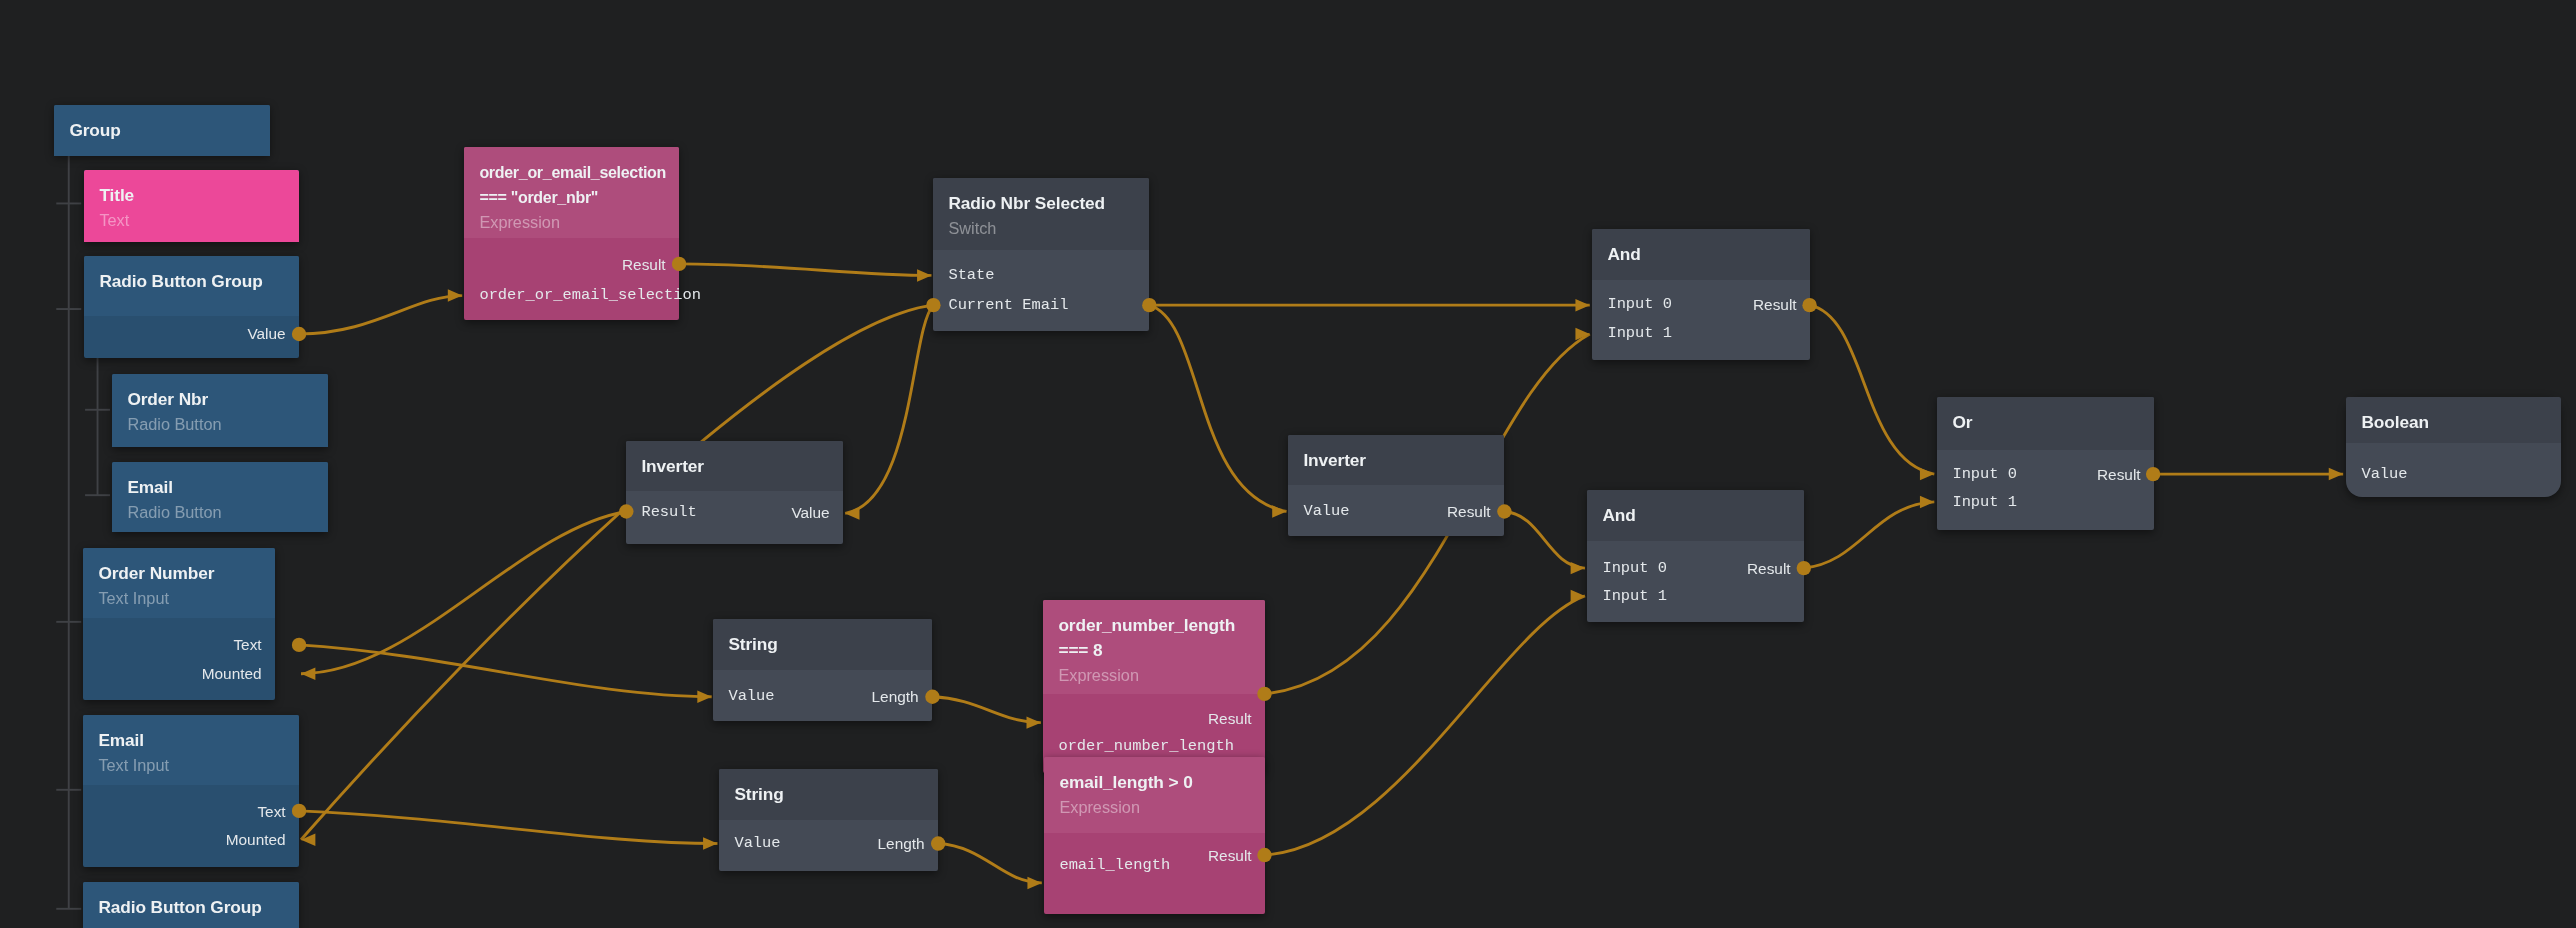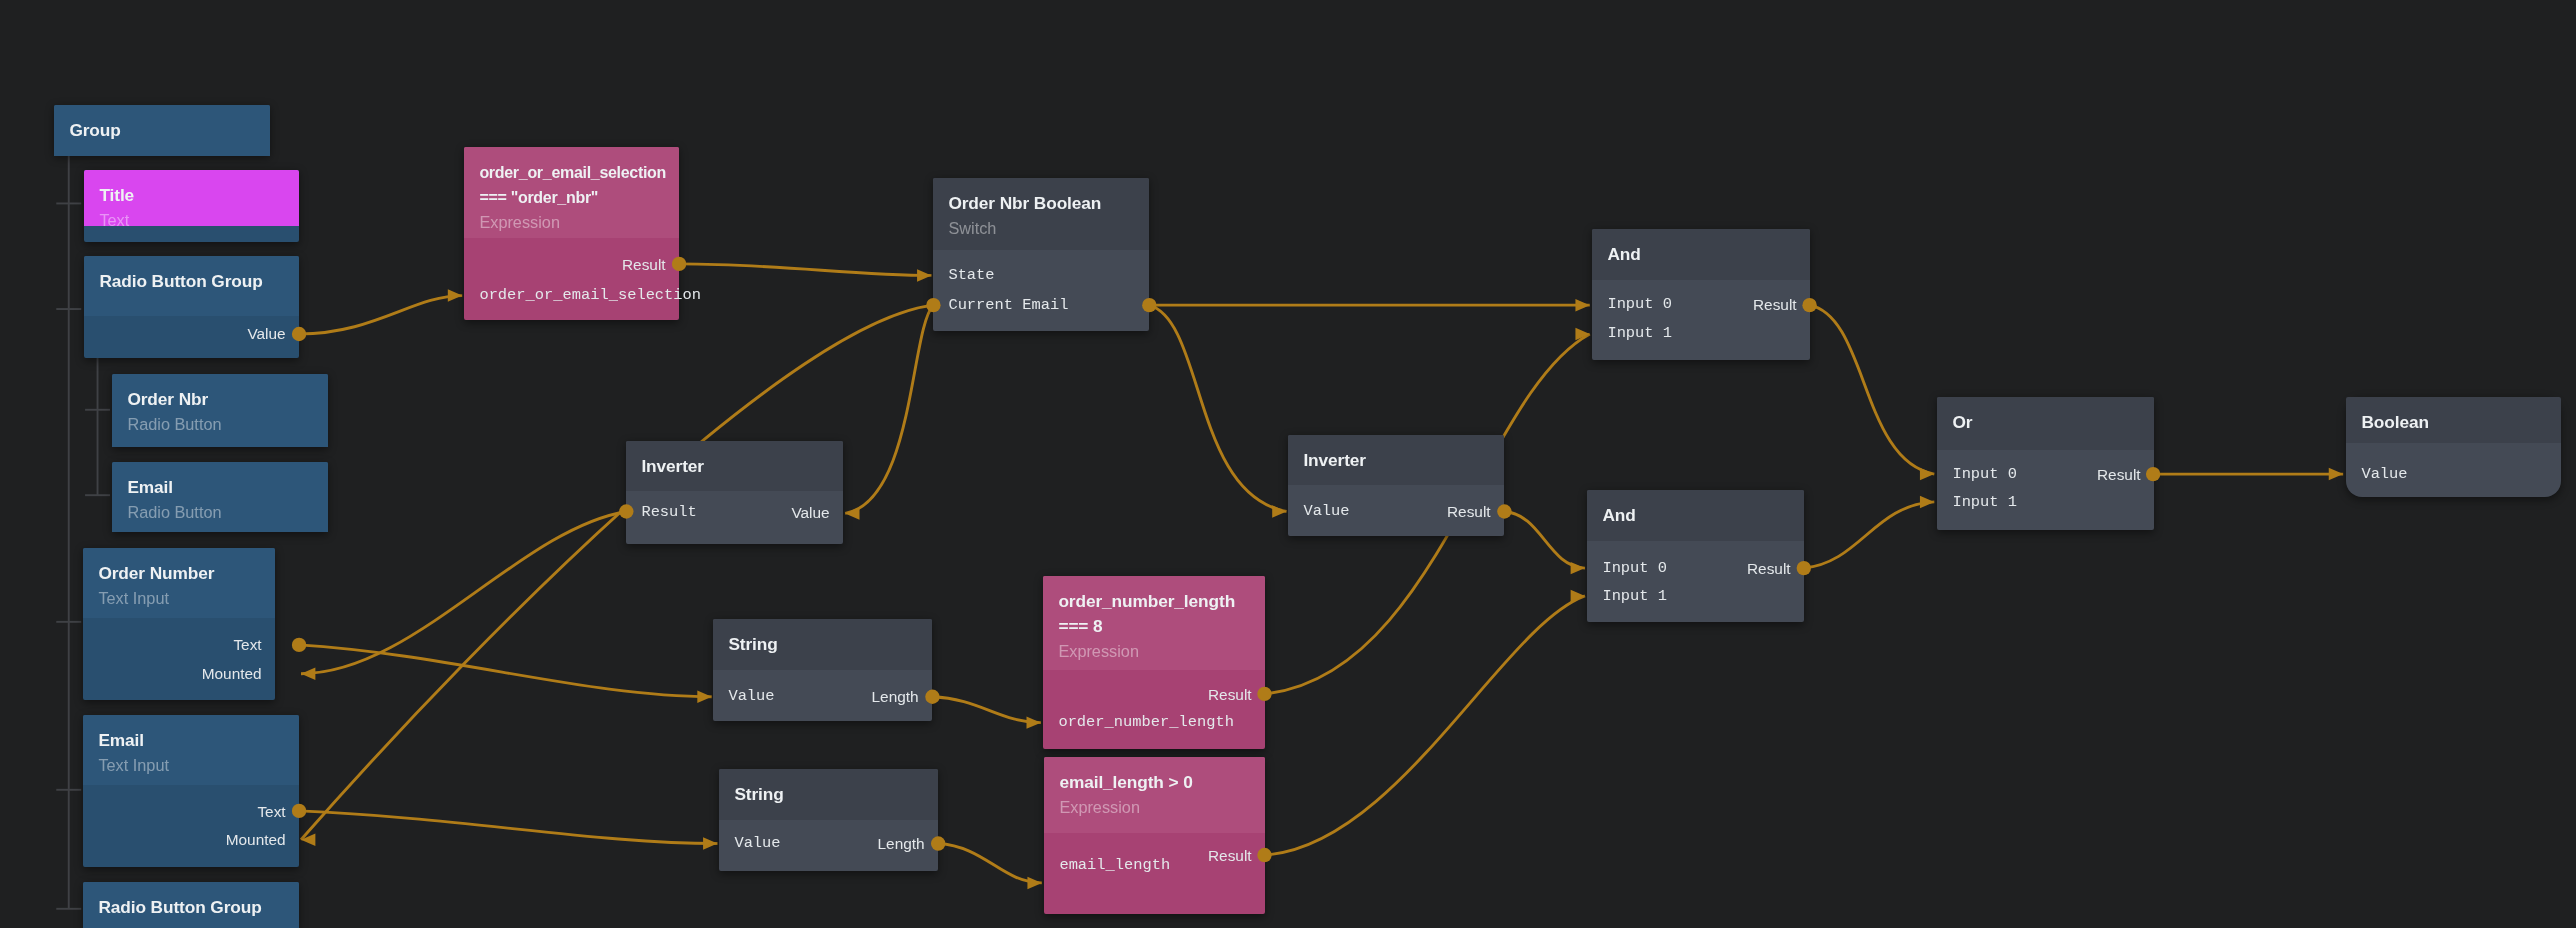--- a/index.html
+++ b/index.html
@@ -50,21 +50,21 @@
       <path d="M 1879 592 C 1938 586, 1952 526, 2015 523" fill="none" stroke="#b07c18" stroke-width="3"></path>
       <path d="M 2243 494 C 2310 494, 2380 494, 2441 494" fill="none" stroke="#b07c18" stroke-width="3"></path>
     </svg>
   <div id="node-layer">
       <div class="node kind-blue" style="left: 54px; top: 105px; width: 216px; height: 50px; background: rgb(41, 79, 111); text-decoration: underline;">
         <div class="hdr" style="height: 51px; background: rgb(45, 86, 121);">
           <div class="node-title">Group</div>
         </div>
       </div>
       <div class="node kind-blue" style="left: 84px; top: 170px; width: 215px; height: 72px; background: rgb(41, 79, 111);">
-        <div class="hdr" style="height: 56px; background: #d946ef;">
+        <div class="hdr" style="height: 72px; background: #ec4899;">
           <div class="node-title">Title</div>
           <div class="node-sub">Text</div>
         </div>
       </div>
       <div class="node kind-blue" style="left: 84px; top: 256px; width: 215px; height: 102px; background: rgb(41, 79, 111);">
         <div class="hdr" style="height: 60px; background: rgb(45, 86, 121);">
           <div class="node-title">Radio Button Group</div>
         </div>
         <div class="port right" style="top: 65px;">Value</div>
       </div>
@@ -105,21 +105,21 @@
         <div class="hdr" style="height: 91px; background: rgb(174, 77, 124);">
           <div class="node-title title-long">order_or_email_selection
 === "order_nbr"</div>
           <div class="node-sub">Expression</div>
         </div>
         <div class="port right" style="top: 105px;">Result</div>
         <div class="port left" style="top: 136px;">order_or_email_selection</div>
       </div>
       <div class="node kind-gray" style="left: 933px; top: 178px; width: 216px; height: 153px; background: rgb(68, 74, 85);">
         <div class="hdr" style="height: 72px; background: rgb(60, 65, 75);">
-          <div class="node-title">Order Nbr Boolean</div>
+          <div class="node-title">Radio Nbr Selected</div>
           <div class="node-sub">Switch</div>
         </div>
         <div class="port left" style="top: 85px;">State</div>
         <div class="port left" style="top: 115px;">Current Email</div>
       </div>
       <div class="node kind-gray" style="left: 626px; top: 441px; width: 217px; height: 103px; background: rgb(68, 74, 85);">
         <div class="hdr" style="height: 50px; background: rgb(60, 65, 75);">
           <div class="node-title">Inverter</div>
         </div>
         <div class="port left" style="top: 59px;">Result</div>
@@ -132,21 +132,21 @@
         <div class="port left" style="top: 65px;">Value</div>
         <div class="port right" style="top: 65px;">Length</div>
       </div>
       <div class="node kind-gray" style="left: 719px; top: 769px; width: 219px; height: 102px; background: rgb(68, 74, 85);">
         <div class="hdr" style="height: 51px; background: rgb(60, 65, 75);">
           <div class="node-title">String</div>
         </div>
         <div class="port left" style="top: 62px;">Value</div>
         <div class="port right" style="top: 62px;">Length</div>
       </div>
-      <div class="node kind-pink" style="left: 1043px; top: 576px; width: 222px; height: 173px; background: rgb(167, 66, 115);">
+      <div class="node kind-pink" style="left: 1043px; top: 600px; width: 222px; height: 173px; background: rgb(167, 66, 115);">
         <div class="hdr" style="height: 94px; background: rgb(174, 77, 124);">
           <div class="node-title">order_number_length
 === 8</div>
           <div class="node-sub">Expression</div>
         </div>
         <div class="port right" style="top: 106px;">Result</div>
         <div class="port left" style="top: 134px;">order_number_length</div>
       </div>
       <div class="node kind-pink" style="left: 1044px; top: 757px; width: 221px; height: 157px; background: rgb(167, 66, 115);">
         <div class="hdr" style="height: 76px; background: rgb(174, 77, 124);">

